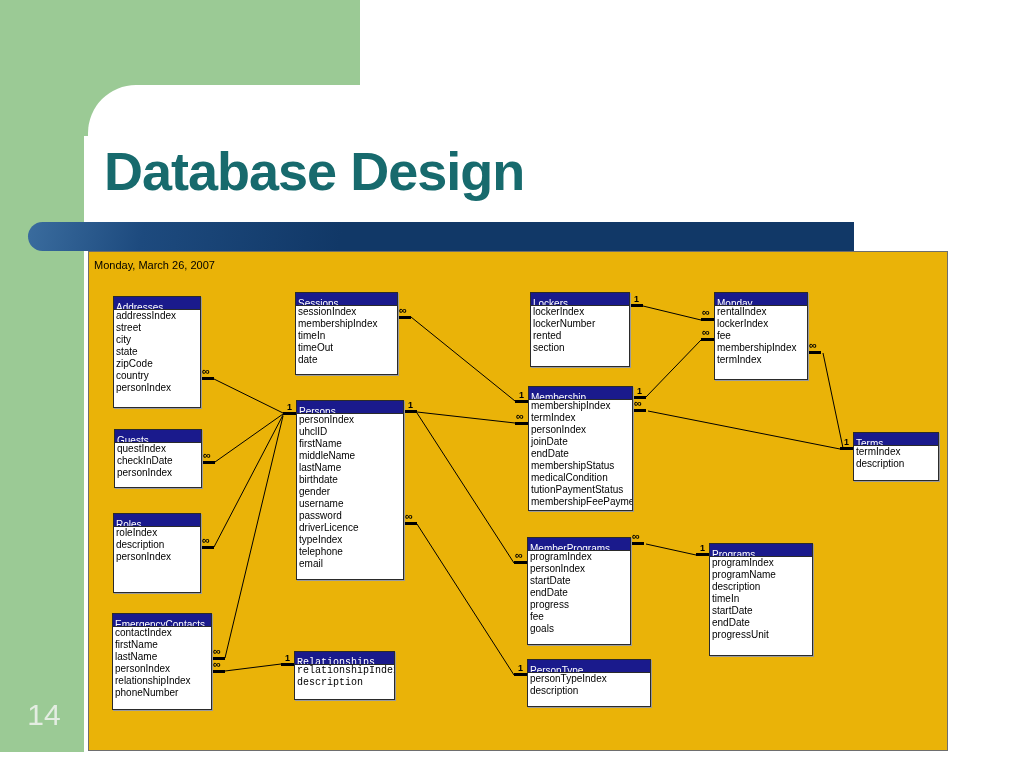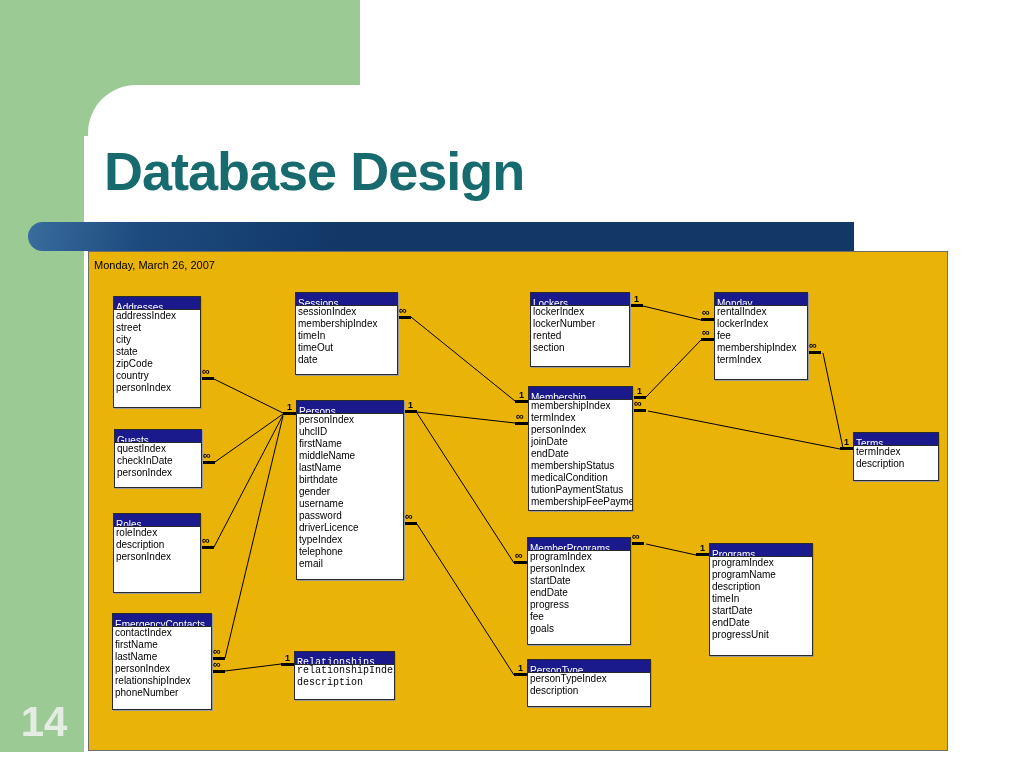--- a/index.html
+++ b/index.html
@@ -17,21 +17,21 @@
            border-top-left-radius:48px;z-index:2;}
 
   .title{position:absolute;left:104px;top:140px;z-index:3;
          font-size:54px;font-weight:bold;letter-spacing:-1px;color:var(--title);}
 
   .navy-bar{position:absolute;left:28px;top:222px;width:826px;height:29px;z-index:6;
             background:linear-gradient(100deg,#3a6c9e 0%,#1d4a7e 14%,var(--navy) 38%);
             border-radius:15px 0 0 15px;}
 
   .page-number{position:absolute;left:14px;top:698px;width:60px;z-index:3;text-align:center;
-               font-size:42px;font-weight:bold;color:var(--pgnum);}
+               font-size:30px;font-weight:normal;color:var(--pgnum);}
 
   .rel-window{position:absolute;left:88px;top:251px;width:860px;height:500px;z-index:3;
               background:#eab308;border:1px solid var(--winborder);}
   .date{position:absolute;left:5px;top:7px;font-size:11px;color:#000;}
 
   #connector-layer{position:absolute;left:0;top:0;width:1024px;height:768px;z-index:4;}
   #tables-layer{position:absolute;left:0;top:0;width:0;height:0;z-index:5;}
 
   .dtable{position:absolute;background:#fff;border:1px solid #2a2a2a;
           box-shadow:1px 1px 0 #9a9a9a;overflow:hidden;}

